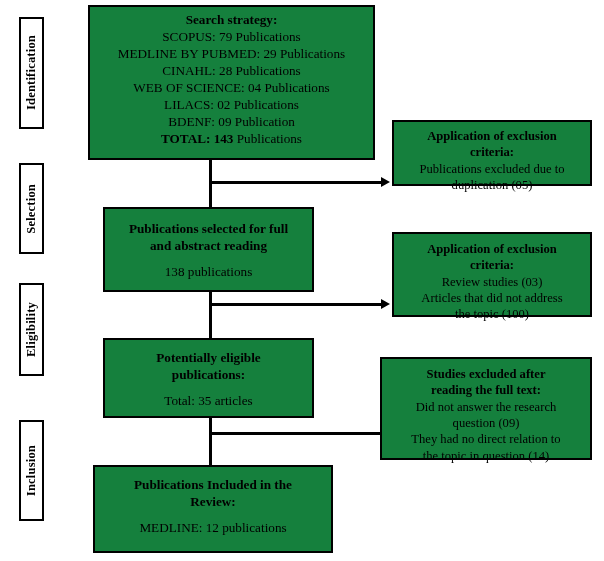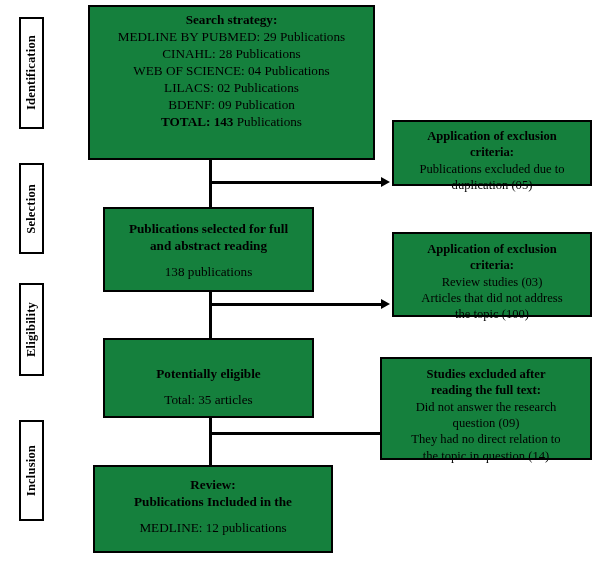--- a/index.html
+++ b/index.html
@@ -117,20 +117,21 @@
 
   <div class="hline" style="left:209px; top:303px; width:174px;"></div>
   <div class="arrow-head" style="left:381px; top:299px;"></div>
 
   <div class="hline" style="left:209px; top:432px; width:174px;"></div>
   <div class="arrow-head" style="left:381px; top:428px;"></div>
 
   <div class="fbox box-search" style="left:88px; top:5px; width:287px; height:155px;">
     <div class="fbox-inner">
       <span class="ln b">Search strategy:</span>
+      <span class="ln">SCOPUS: 79 Publications</span>
       <span class="ln">MEDLINE BY PUBMED: 29 Publications</span>
       <span class="ln">CINAHL: 28 Publications</span>
       <span class="ln">WEB OF SCIENCE: 04 Publications</span>
       <span class="ln">LILACS: 02 Publications</span>
       <span class="ln">BDENF: 09 Publication</span>
       <span class="ln">
         <b>TOTAL: 143</b><span> Publications</span>
       </span>
     </div>
   </div>
@@ -138,31 +139,32 @@
   <div class="fbox box-mid" style="left:103px; top:207px; width:211px; height:85px;">
     <div class="fbox-inner" style="padding-top:11px;">
       <span class="ln b">Publications selected for full</span>
       <span class="ln b">and abstract reading</span>
       <span class="gap"></span>
       <span class="ln">138 publications</span>
     </div>
   </div>
 
   <div class="fbox box-mid" style="left:103px; top:338px; width:211px; height:80px;">
-    <div class="fbox-inner" style="padding-top:25px;">
+    <div class="fbox-inner" style="padding-top:9px;">
       <span class="ln b">Potentially eligible</span>
+      <span class="ln b">publications:</span>
       <span class="gap"></span>
       <span class="ln">Total: 35 articles</span>
     </div>
   </div>
 
   <div class="fbox box-mid" style="left:93px; top:465px; width:240px; height:88px;">
     <div class="fbox-inner" style="padding-top:9px;">
+      <span class="ln b">Publications Included in the</span>
       <span class="ln b">Review:</span>
-      <span class="ln b">Publications Included in the</span>
       <span class="gap"></span>
       <span class="ln">MEDLINE: 12 publications</span>
     </div>
   </div>
 
   <div class="fbox box-excl" style="left:392px; top:120px; width:200px; height:66px;">
     <div class="fbox-inner" style="padding-top:6px;">
       <span class="ln b">Application of exclusion</span>
       <span class="ln b">criteria:</span>
       <span class="ln">Publications excluded due to</span>

